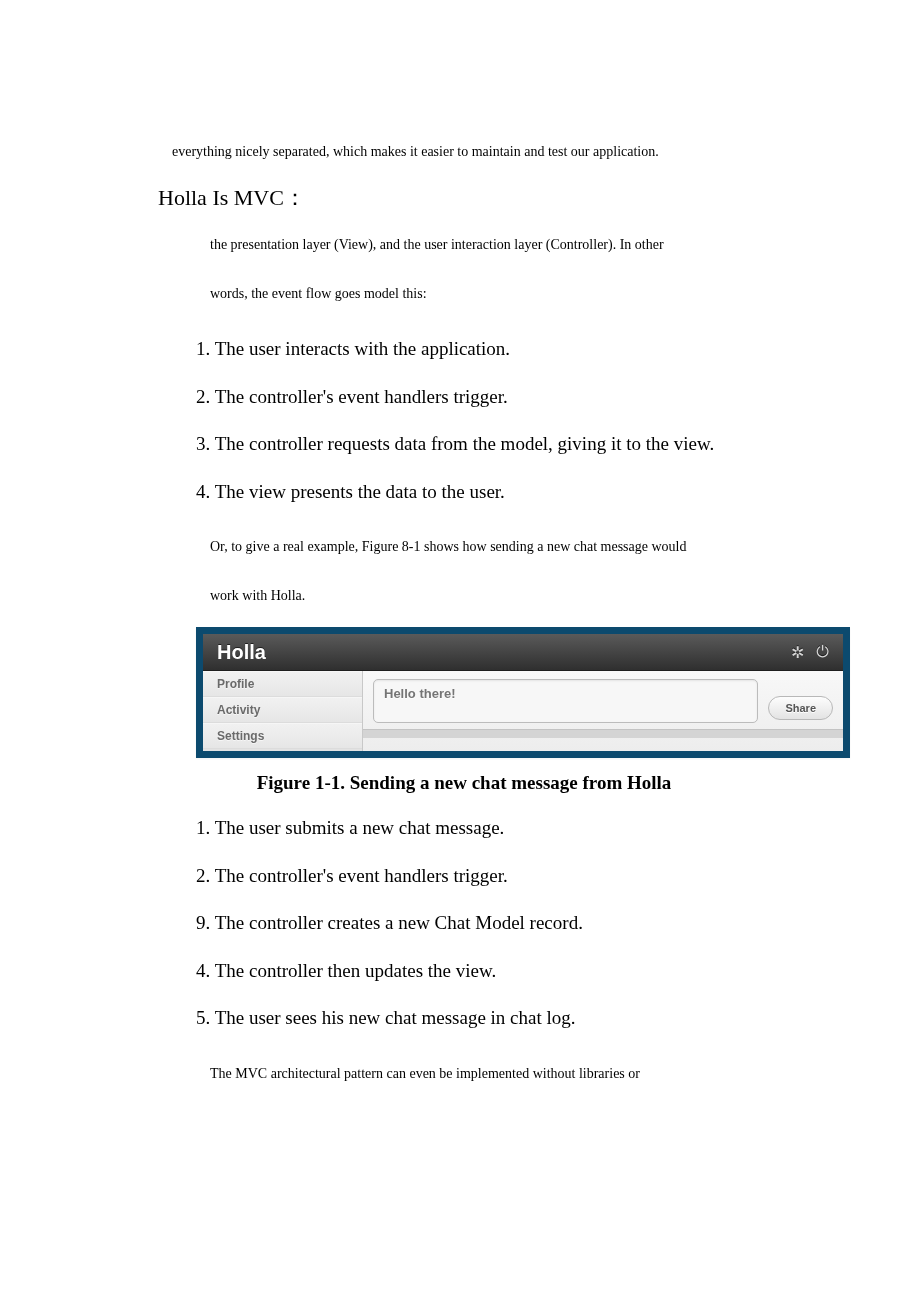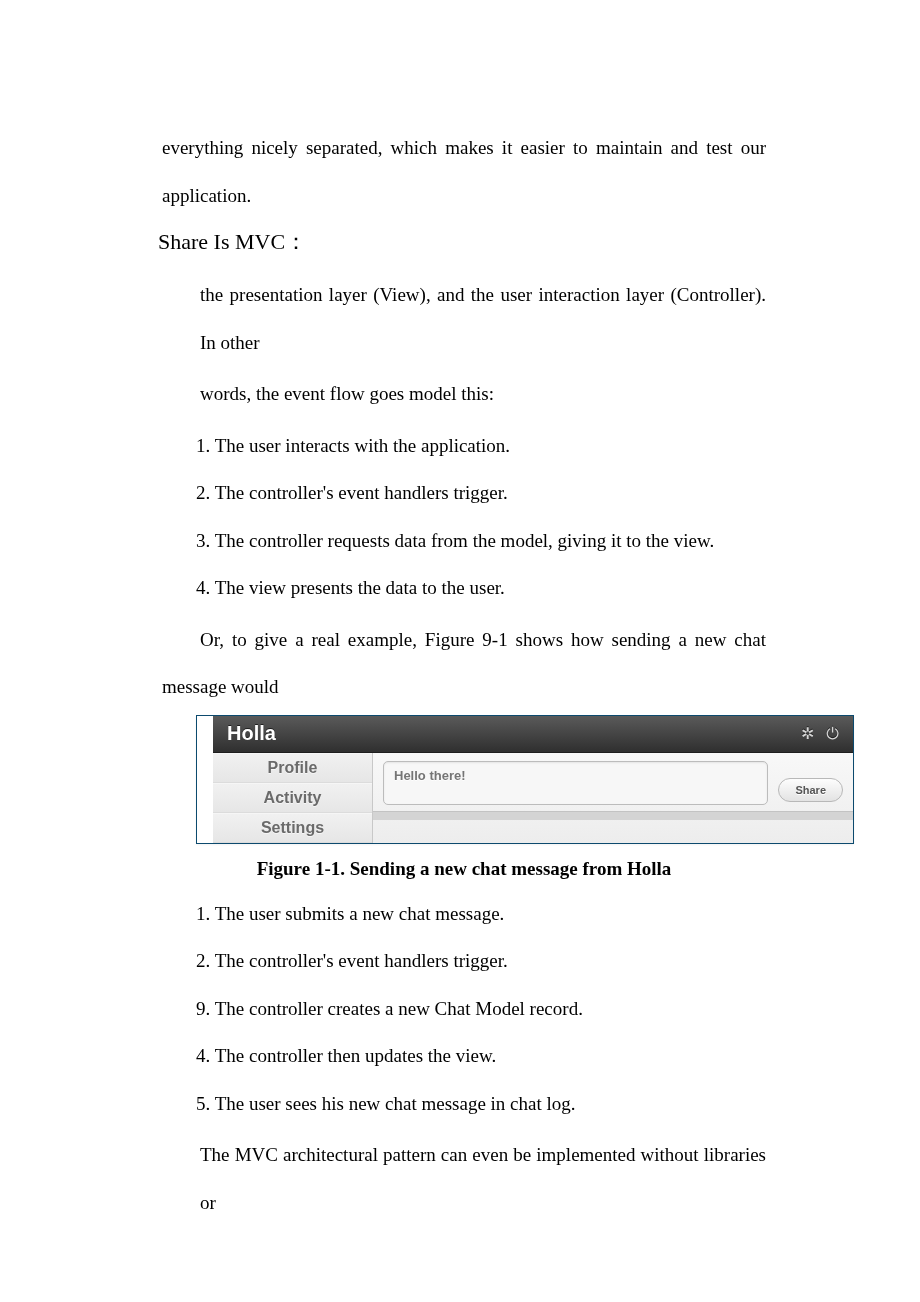--- a/index.html
+++ b/index.html
@@ -10,24 +10,24 @@
   }
   .page {
     width: 920px;
     min-height: 1302px;
     margin: 0 auto;
     padding: 120px 150px 100px 158px;
     box-sizing: border-box;
     position: relative;
   }
   .body-text {
-    font-size: 19px;
+    font-size: 14px;
     line-height: 2.5;
     text-align: justify;
-    margin: 4px;
+    margin: 14px;
   }
   .indent {
     text-indent: 38px;
   }
   .heading {
     font-size: 22px;
     margin: 8px 0 14px 0;
     font-weight: normal;
   }
   .list-line {
@@ -40,24 +40,23 @@
     font-size: 19px;
     text-align: center;
     margin: 14px 0 10px 0;
     font-weight: bold;
   }
 
   
   .figure-holla {
     margin: 4px 0 0 38px;
     width: 640px;
-    border: 1px solid #0c4a6e;
+    border: 7px solid #0c4a6e;
     font-family: "Helvetica Neue", Arial, sans-serif;
     box-shadow: 0 1px 2px rgba(0,0,0,0.05);
-    padding-left: 16px;
   }
   .holla-header {
     height: 36px;
     background: linear-gradient(#5a5a5a, #2f2f2f);
     display: flex;
     align-items: center;
     padding: 0 14px;
     border-bottom: 1px solid #1e1e1e;
   }
   .holla-title {
@@ -79,28 +78,27 @@
     min-height: 80px;
   }
   .holla-sidebar {
     width: 160px;
     background: linear-gradient(#eeeeee, #e2e2e2);
     border-right: 1px solid #c8c8c8;
     box-sizing: border-box;
   }
   .holla-sb-item {
     padding: 5px 14px;
-    font-size: 16px;
+    font-size: 12px;
     color: #6a6a6a;
     border-bottom: 1px solid #dcdcdc;
     border-top: 1px solid #f6f6f6;
     background: linear-gradient(#f1f1f1, #e6e6e6);
     font-weight: bold;
     text-shadow: 0 1px 0 rgba(255,255,255,0.6);
-    text-align: center;
   }
   .holla-main {
     flex: 1;
     background: linear-gradient(#f8f8f8, #ededed);
     padding: 8px 10px 6px 10px;
     display: flex;
     flex-direction: column;
   }
   .holla-compose-row {
     display: flex;
@@ -147,31 +145,32 @@
     margin-bottom: -6px;
   }
 </style>
 </head>
 <body>
 
 <div class="page">
 
   <p class="body-text">everything nicely separated, which makes it easier to maintain and test our application.</p>
 
-  <h2 class="heading">Share Is MVC：</h2>
+  <h2 class="heading">Holla Is MVC：</h2>
 
   <p class="body-text" style="padding-left:38px;">the presentation layer (View), and the user interaction layer (Controller). In other</p>
   <p class="body-text" style="padding-left:38px;">words, the event flow goes model this:</p>
 
   <p class="list-line">1. The user interacts with the application.</p>
   <p class="list-line">2. The controller's event handlers trigger.</p>
   <p class="list-line">3. The controller requests data from the model, giving it to the view.</p>
   <p class="list-line">4. The view presents the data to the user.</p>
 
-  <p class="body-text indent" style="text-align:justify;">Or, to give a real example, Figure 9-1 shows how sending a new chat message would</p>
+  <p class="body-text indent" style="text-align:justify;">Or, to give a real example, Figure 8-1 shows how sending a new chat message would</p>
+  <p class="body-text" style="padding-left:38px;">work with Holla.</p>
 
   <div class="figure-holla">
     <div class="holla-header">
       <span class="holla-title">Holla</span>
       <span class="holla-icon">✲</span>
       <span class="holla-icon">⏻</span>
     </div>
     <div class="holla-body">
       <div class="holla-sidebar">
         <div class="holla-sb-item">Profile</div>

